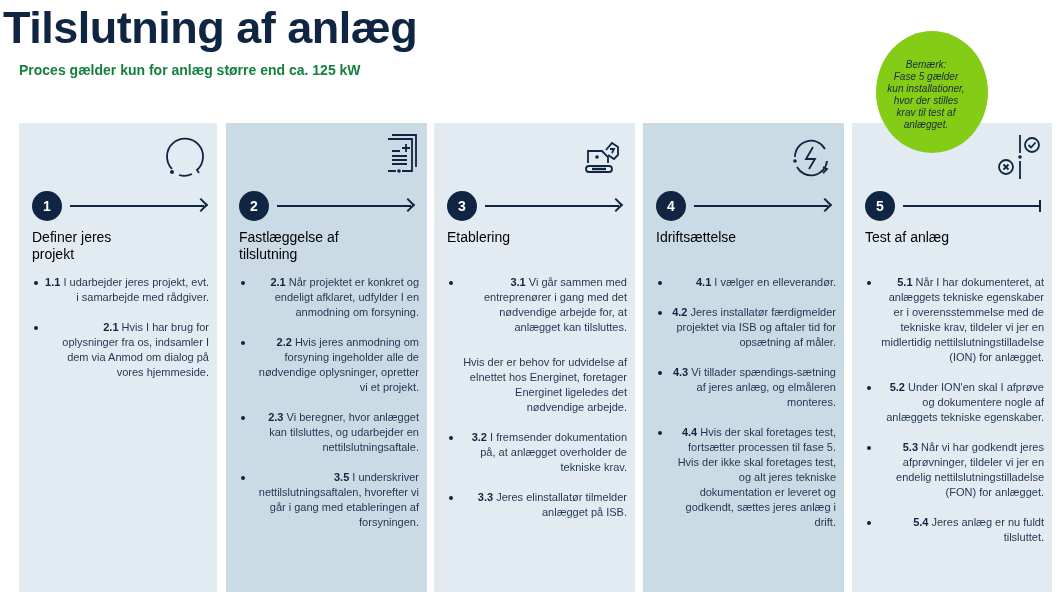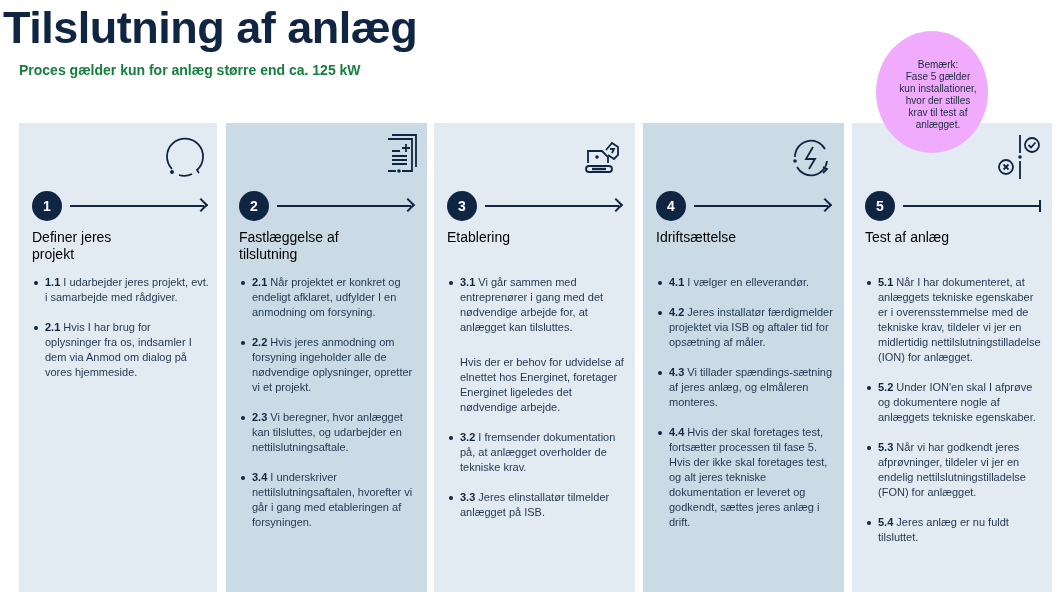--- a/index.html
+++ b/index.html
@@ -12,23 +12,23 @@
     color: #0f2542; line-height: 52px;
   }
   .subtitle {
     position: absolute; left: 19px; top: 62px;
     font-size: 14px; font-weight: 700; color: #15803d;
   }
 
   .note {
     position: absolute; left: 876px; top: 31px;
     width: 112px; height: 122px; border-radius: 50%;
-    background: #f0abfc;
-    display: flex; align-items: center; justify-content: flex-end;
-    text-align: center; z-index: 5;
+    background: #84cc16;
+    display: flex; align-items: center; justify-content: flex-start;
+    text-align: center; z-index: 5; font-style: italic;
   }
   .note-inner { font-size: 10px; line-height: 12px; color: #1a2a3a; width: 100px; padding-top: 6px; }
   .note-inner div { white-space: nowrap; }
 
   .phase {
     position: absolute; top: 123px; height: 469px;
   }
   .phase.light { background: #e3ebf2; }
   .phase.dark  { background: #cbdbe5; }
 
@@ -50,21 +50,21 @@
   .endbar { position: absolute; top: 9px; width: 2px; height: 12px; background: #0f2542; }
 
   .phase-title {
     position: absolute; top: 106px; left: 13px; right: 10px;
     font-size: 14px; font-weight: 400; line-height: 17px; color: #000000;
   }
 
   .items { position: absolute; top: 152px; left: 13px; right: 8px; list-style: none; }
   .items li {
     position: relative; padding-left: 13px;
-    font-size: 11px; line-height: 15px; color: #1f3550; margin-bottom: 15px;
+    font-size: 11px; line-height: 15px; color: #1f3550; margin-bottom: 15px; text-align: right;
   }
   .items li::before {
     content: ""; position: absolute; left: 2px; top: 6px; width: 4px; height: 4px;
     border-radius: 50%; background: #0f2542;
   }
   .items li b { color: #0f2542; font-weight: 700; }
   .items li .extra { display: block; margin-top: 20px; }
 </style>
 </head>
 <body>
@@ -116,21 +116,21 @@
   <div class="step-row">
     <div class="step-num">2</div>
     <div class="step-line" style="width:134px;"></div>
     <div class="arrowhead" style="left:164px;"></div>
   </div>
   <div class="phase-title" style="right:70px;">Fastlæggelse af tilslutning</div>
   <ul class="items">
     <li><b>2.1</b> <span>Når projektet er konkret og endeligt afklaret, udfylder I en anmodning om forsyning.</span></li>
     <li><b>2.2</b> <span>Hvis jeres anmodning om forsyning ingeholder alle de nødvendige oplysninger, opretter vi et projekt.</span></li>
     <li><b>2.3</b> <span>Vi beregner, hvor anlægget kan tilsluttes, og udarbejder en nettilslutningsaftale.</span></li>
-    <li><b>3.4</b> <span>I underskriver nettilslutningsaftalen, hvorefter vi går i gang med etableringen af forsyningen.</span></li>
+    <li><b>3.5</b> <span>I underskriver nettilslutningsaftalen, hvorefter vi går i gang med etableringen af forsyningen.</span></li>
   </ul>
 </section>
 
 <section class="phase light" style="left:434px; width:201px;">
   <div class="phase-icon" style="left:146px; top:10px;">
     <svg viewBox="0 0 48 48" fill="none" stroke="#0f2542" stroke-width="1.8">
       <path d="M8 30 V18 H22 L28 24 V30"></path>
       <circle cx="17" cy="24" r="1.8" fill="#0f2542" stroke="none"></circle>
       <rect x="6" y="33" width="26" height="6" rx="3"></rect>
       <path d="M12 36 H26" stroke-width="2.4"></path>

